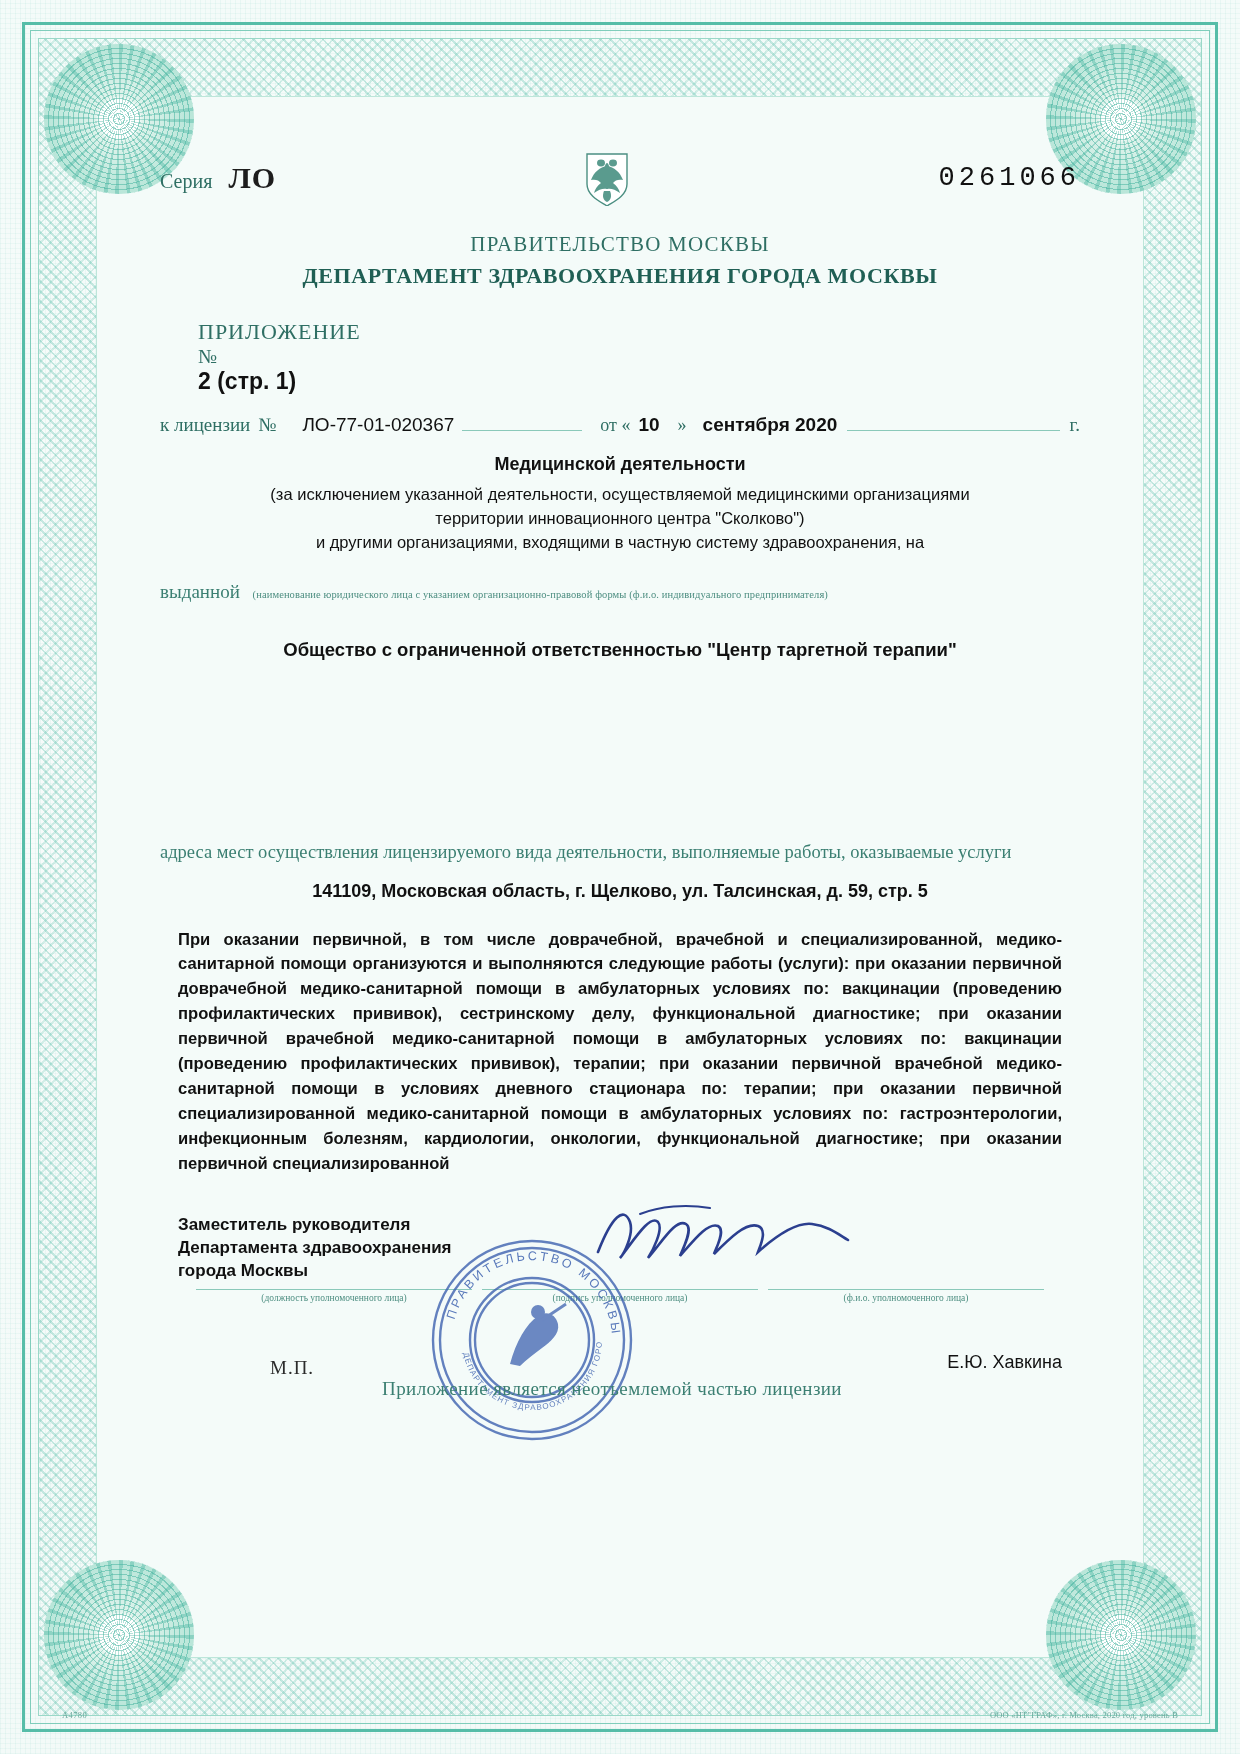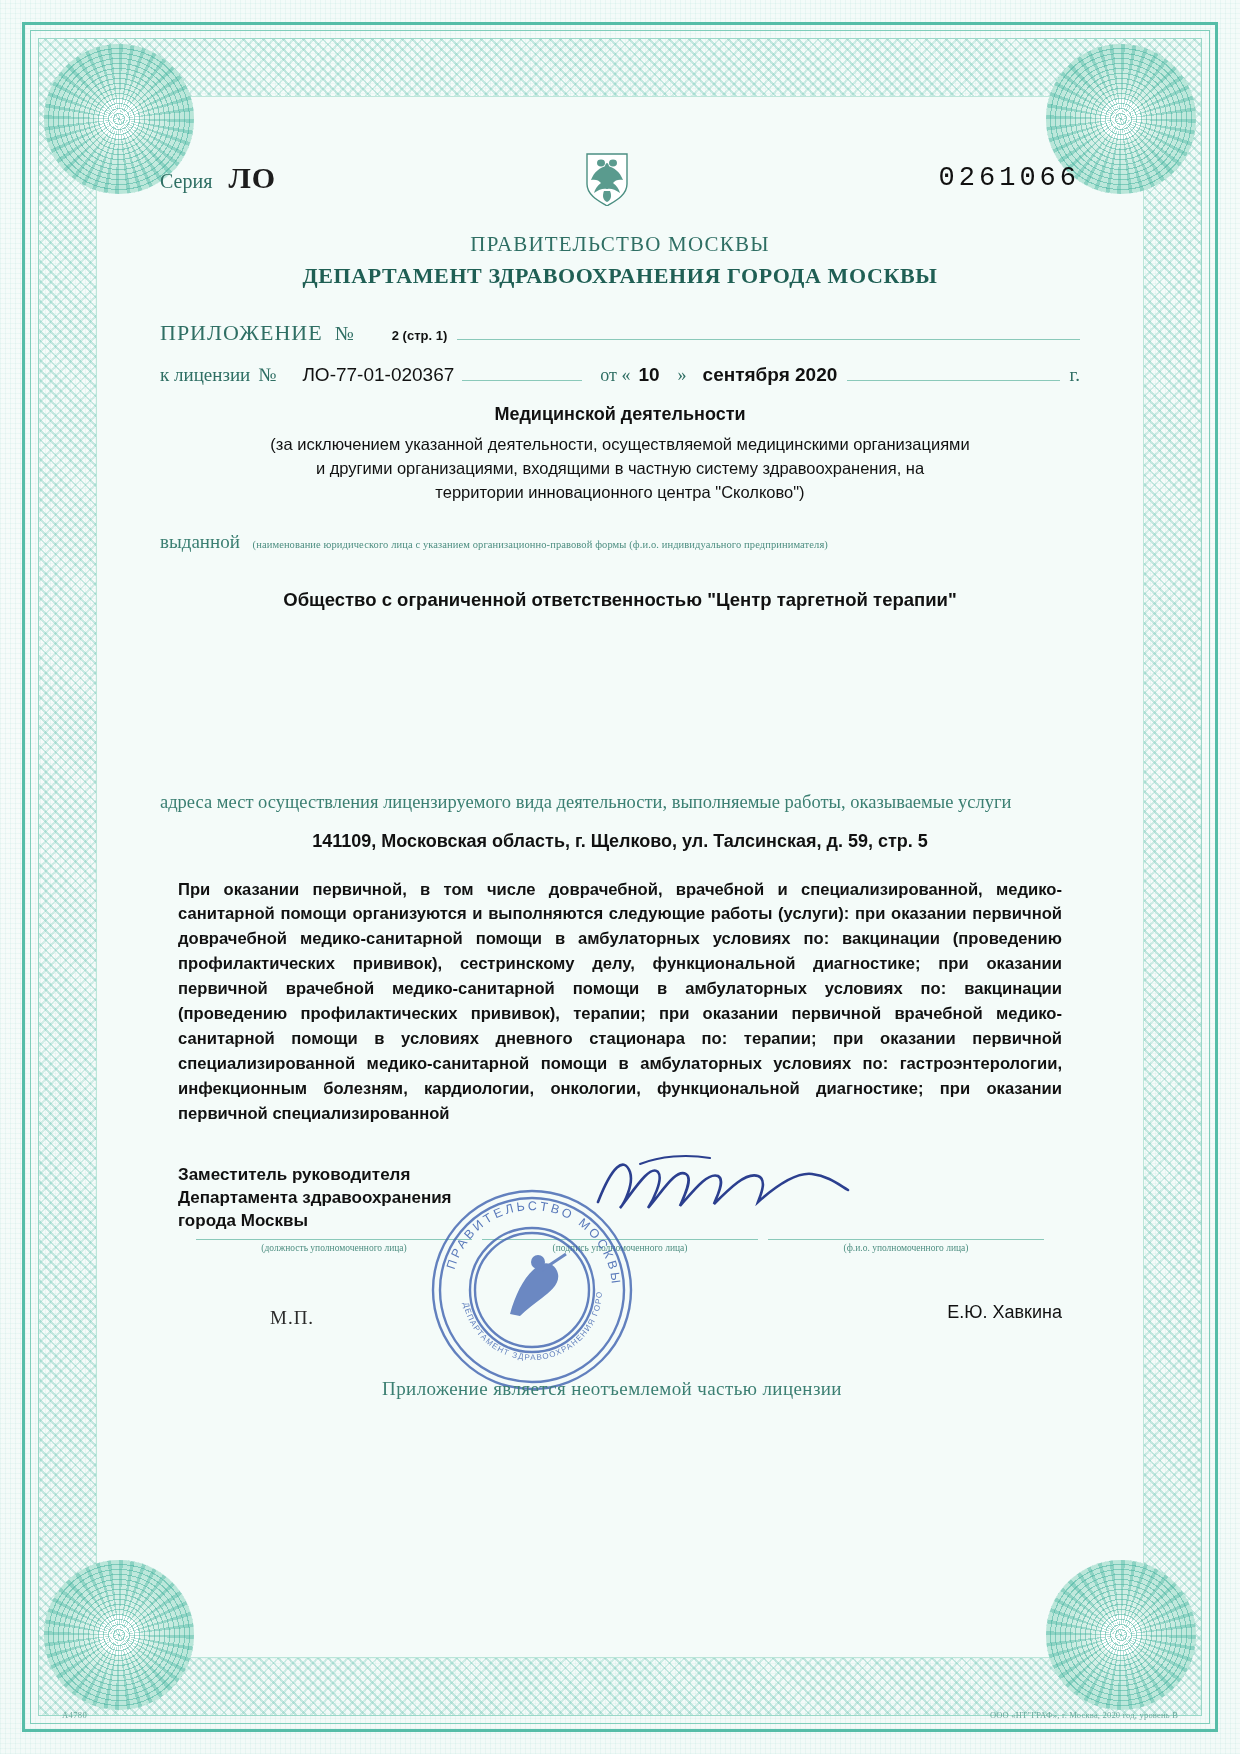--- a/index.html
+++ b/index.html
@@ -81,25 +81,25 @@
 
   .gov{
     text-align:center;color:#2f6f64;margin-top:26px;
     font-size:21px;letter-spacing:1.2px;
   }
   .dept{
     text-align:center;color:#1f5f54;margin-top:6px;
     font-size:22px;font-weight:bold;letter-spacing:.6px;
   }
 
-  .app-row{margin-top:30px;display:flex;align-items:baseline;}
+  .app-row{margin-top:30px;display:flex;align-items:baseline;flex-direction:column;}
   .app-lbl{color:#2f6f64;font-size:22px;letter-spacing:1px;}
   .app-no{color:#2f6f64;font-size:20px;margin-left:12px;}
   .app-val{
-    font-family:"Liberation Sans", sans-serif;font-weight:bold;font-size:13px;color:#111;
+    font-family:"Liberation Sans", sans-serif;font-weight:bold;font-size:23px;color:#111;
     margin-left:38px;
   }
   .ul{flex:1;border-bottom:1px solid #8ac9ba;margin-left:10px;height:20px;}
 
   .lic-row{margin-top:16px;display:flex;align-items:baseline;font-size:19px;color:#2f6f64;}
   .lic-val{font-family:"Liberation Sans",sans-serif;font-weight:normal;color:#111;font-size:19px;margin-left:26px;}
   .lic-gap{border-bottom:1px solid #8ac9ba;flex:0 0 120px;margin:0 8px;height:18px;}
   .ot{margin-left:10px;font-size:18px;}
   .day{font-family:"Liberation Sans",sans-serif;font-weight:bold;color:#111;font-size:19px;margin:0 8px;}
   .monthyear{font-family:"Liberation Sans",sans-serif;font-weight:bold;color:#111;font-size:19px;margin-left:16px;}
@@ -241,22 +241,22 @@
       <span class="ot">»</span>
       <span class="monthyear">сентября 2020</span>
       <span class="lic-tail"></span>
       <span>г.</span>
     </div>
 
 
     <div class="activity">Медицинской деятельности</div>
     <div class="activity-sub">
       <div>(за исключением указанной деятельности, осуществляемой медицинскими организациями</div>
+      <div>территории инновационного центра "Сколково")</div>
       <div>и другими организациями, входящими в частную систему здравоохранения, на</div>
-      <div>территории инновационного центра "Сколково")</div>
     </div>
 
     <div class="issued">
       <span>выданной</span>
       <span class="hint">(наименование юридического лица с указанием организационно-правовой формы  (ф.и.о. индивидуального предпринимателя)</span>
     </div>
 
     <div class="org">Общество с ограниченной ответственностью "Центр таргетной терапии"</div>
 
     <div class="addr-lbl">адреса мест осуществления лицензируемого вида деятельности, выполняемые работы, оказываемые услуги</div>

